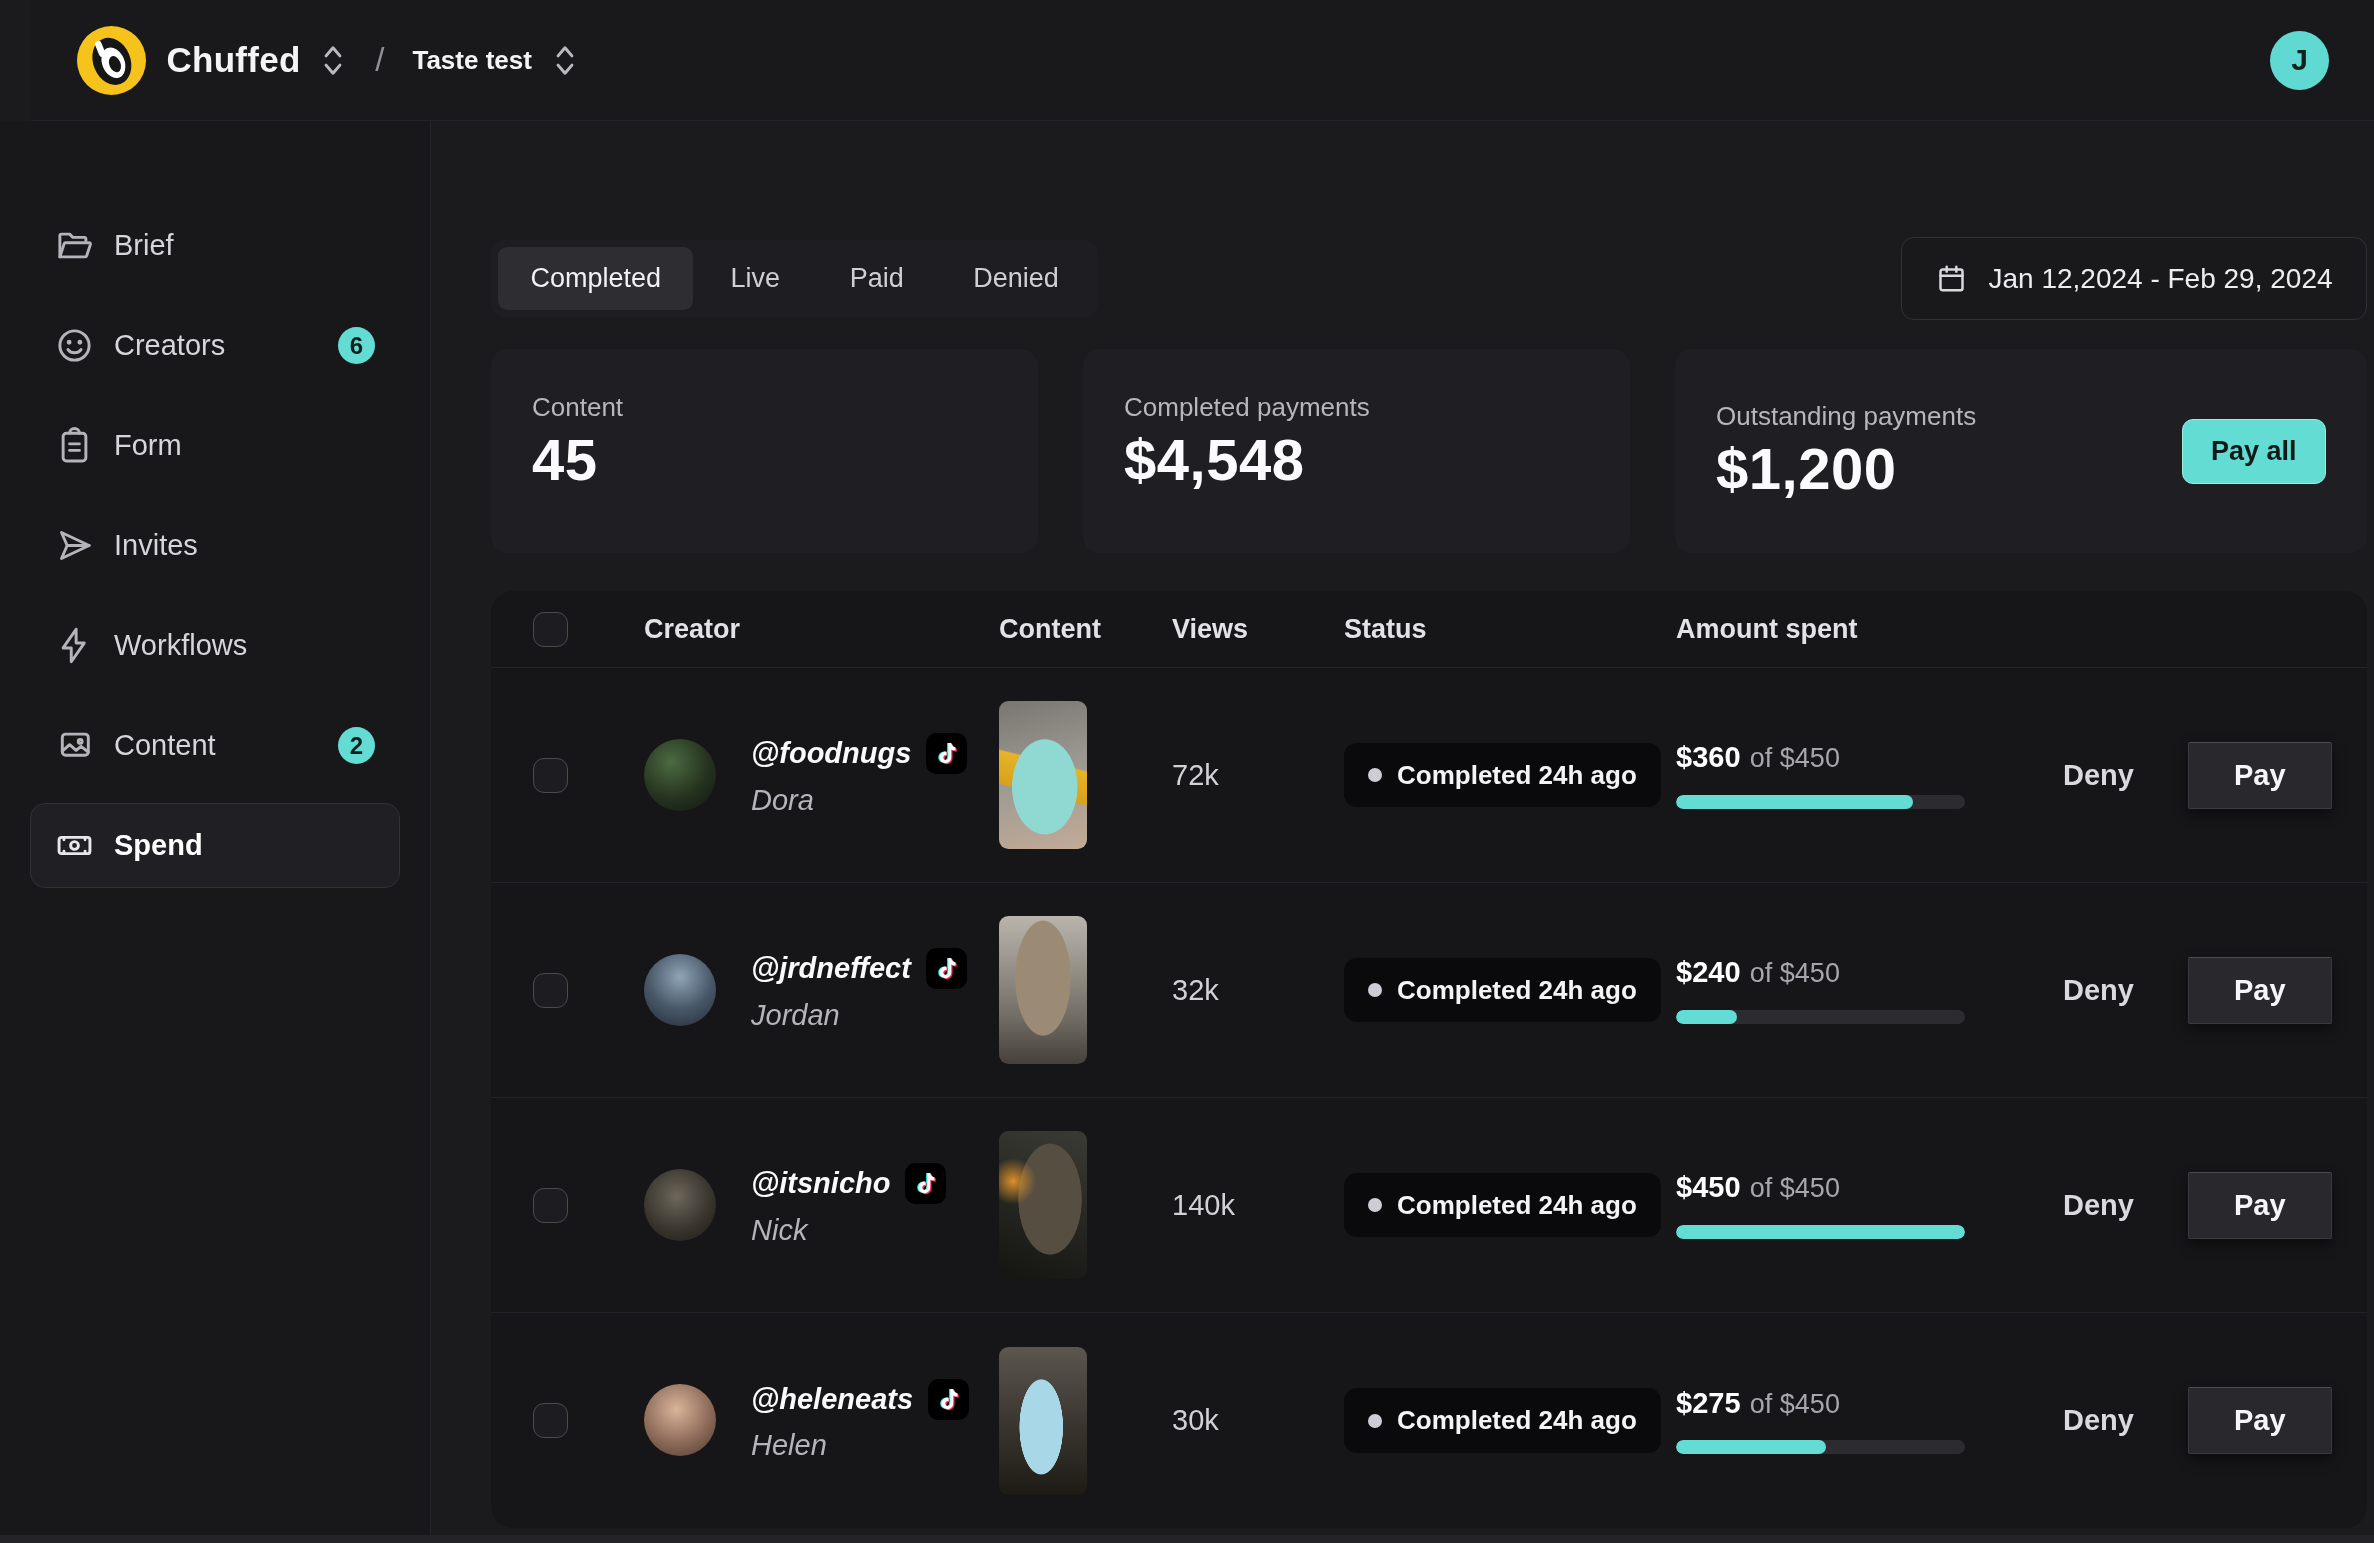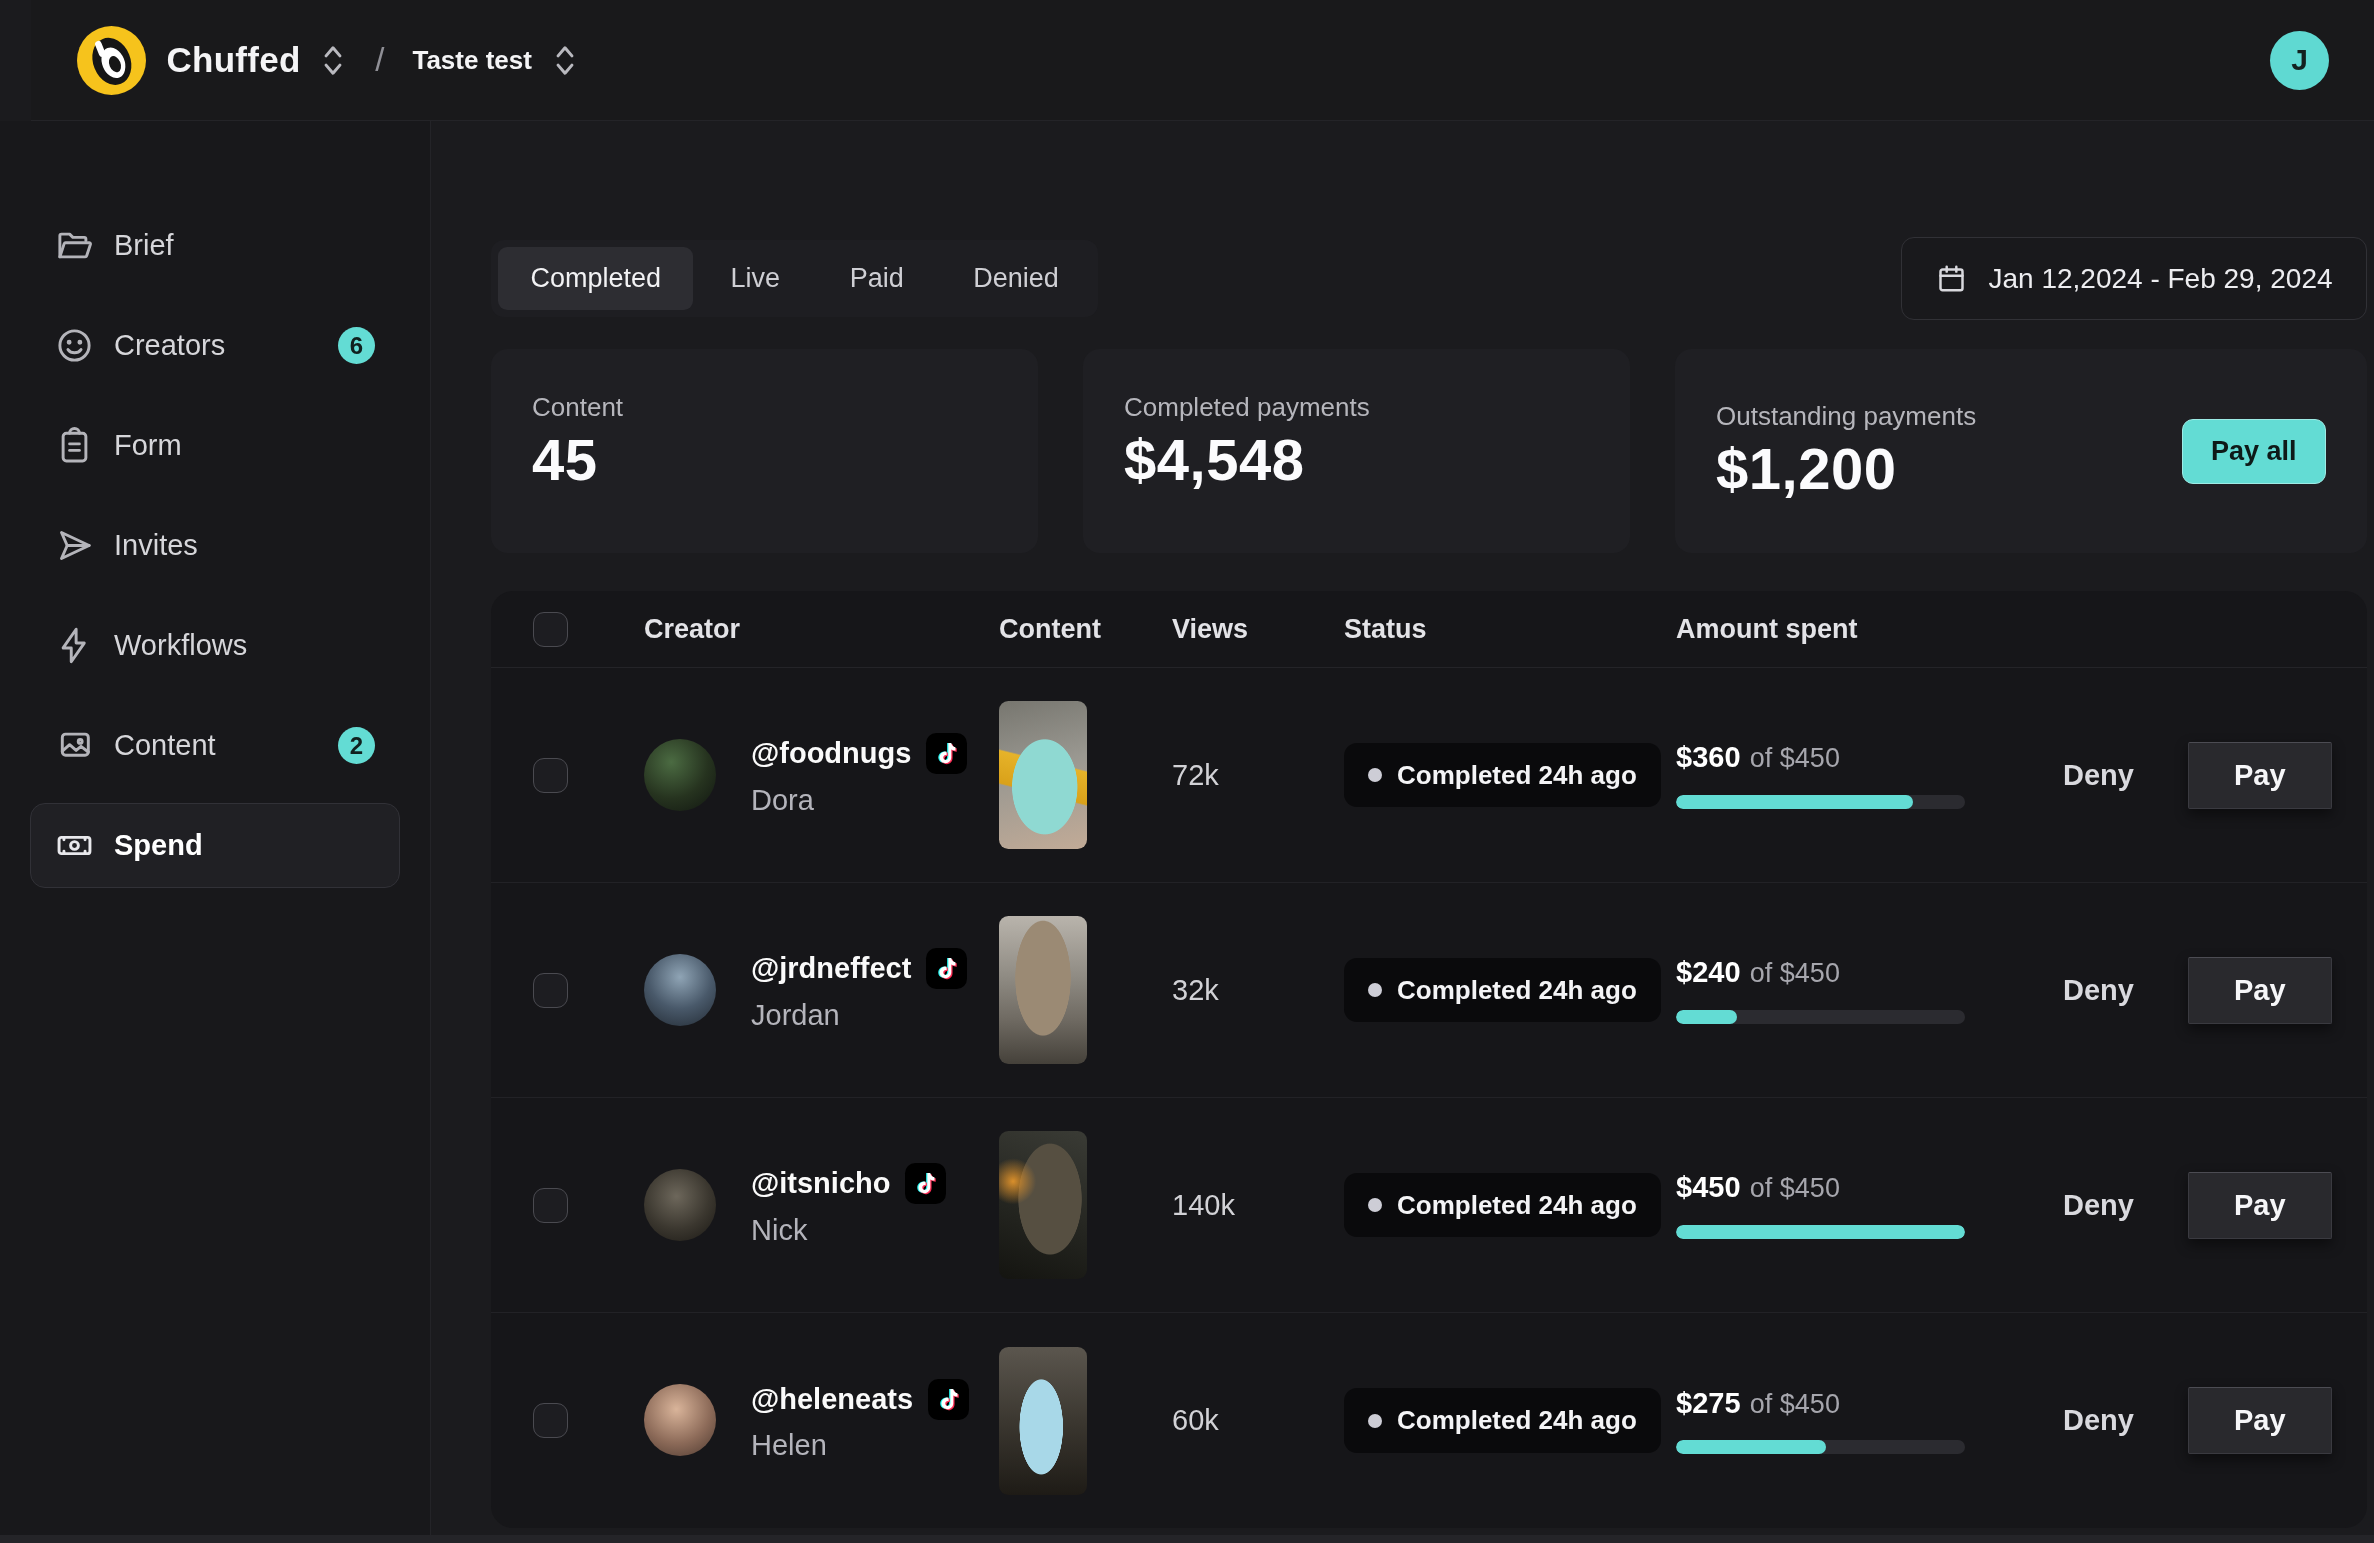--- a/index.html
+++ b/index.html
@@ -52,21 +52,21 @@
   
   .table { margin-top:38px; background:#161619; border-radius:22px; overflow:hidden; }
   .thead, .trow { display:grid; grid-template-columns:153px 355px 173px 172px 332px 387px 1fr; align-items:center; }
   .thead { height:77px; border-bottom:0.9px solid #242428; }
   .th { font-size:27px; font-weight:700; color:#e3e3e7; }
   .cb-cell { padding-left:42px; }
   .checkbox { width:35px; height:35px; border-radius:11px; border:1.9px solid #4a4a50; background:#1d1d21; cursor:pointer; }
   .trow { height:215px; border-bottom:0.9px solid #222226; }
   .trow:last-child { border-bottom:none; }
 
-  .creator-cell { display:flex; align-items:center; gap:35px; }
+  .creator-cell { display:flex; align-items:center; gap:35px;font-style:italic; }
   .cavatar { width:72px; height:72px; border-radius:50%; flex:0 0 auto; }
   .av-0 { background:radial-gradient(circle at 38% 32%, #4b6b42, #26331f 55%, #101510); }
   .av-1 { background:radial-gradient(circle at 50% 32%, #8fa4b5, #49596a 52%, #222a33); }
   .av-2 { background:radial-gradient(circle at 45% 38%, #6d675b, #3b372f 55%, #191713); }
   .av-3 { background:radial-gradient(circle at 45% 35%, #d9b49a, #8d6b59 55%, #4a372e); }
   .handle-line { display:flex; align-items:center; gap:15px; }
   .handle { font-size:29px; font-weight:700; color:#fafafa; }
   .tiktok { width:41px; height:41px; border-radius:10.2px; background:#000; display:flex; align-items:center; justify-content:center; }
   .tiktok svg { width:25px; height:25px; }
   .cname { margin-top:9.3px; font-size:29px; color:#b4b4bb; }
@@ -408,21 +408,21 @@
                       </g>
                     </svg>
                 </span>
               </div>
               <div class="cname">Helen</div>
             </div>
           </div>
           <div>
               <div class="thumb th-3"></div>
             </div>
-          <div class="views">60k</div>
+          <div class="views">30k</div>
           <div><span class="status-pill">
                 <span class="status-dot"></span>
                 <span class="status-text">Completed 24h ago</span>
               </span></div>
           <div>
             <div class="amount-line"><span class="amt">$275</span><span class="amt-of">of $450</span></div>
             <div class="bar">
                 <div class="fill" style="width: 52%;"></div>
               </div>
           </div>

